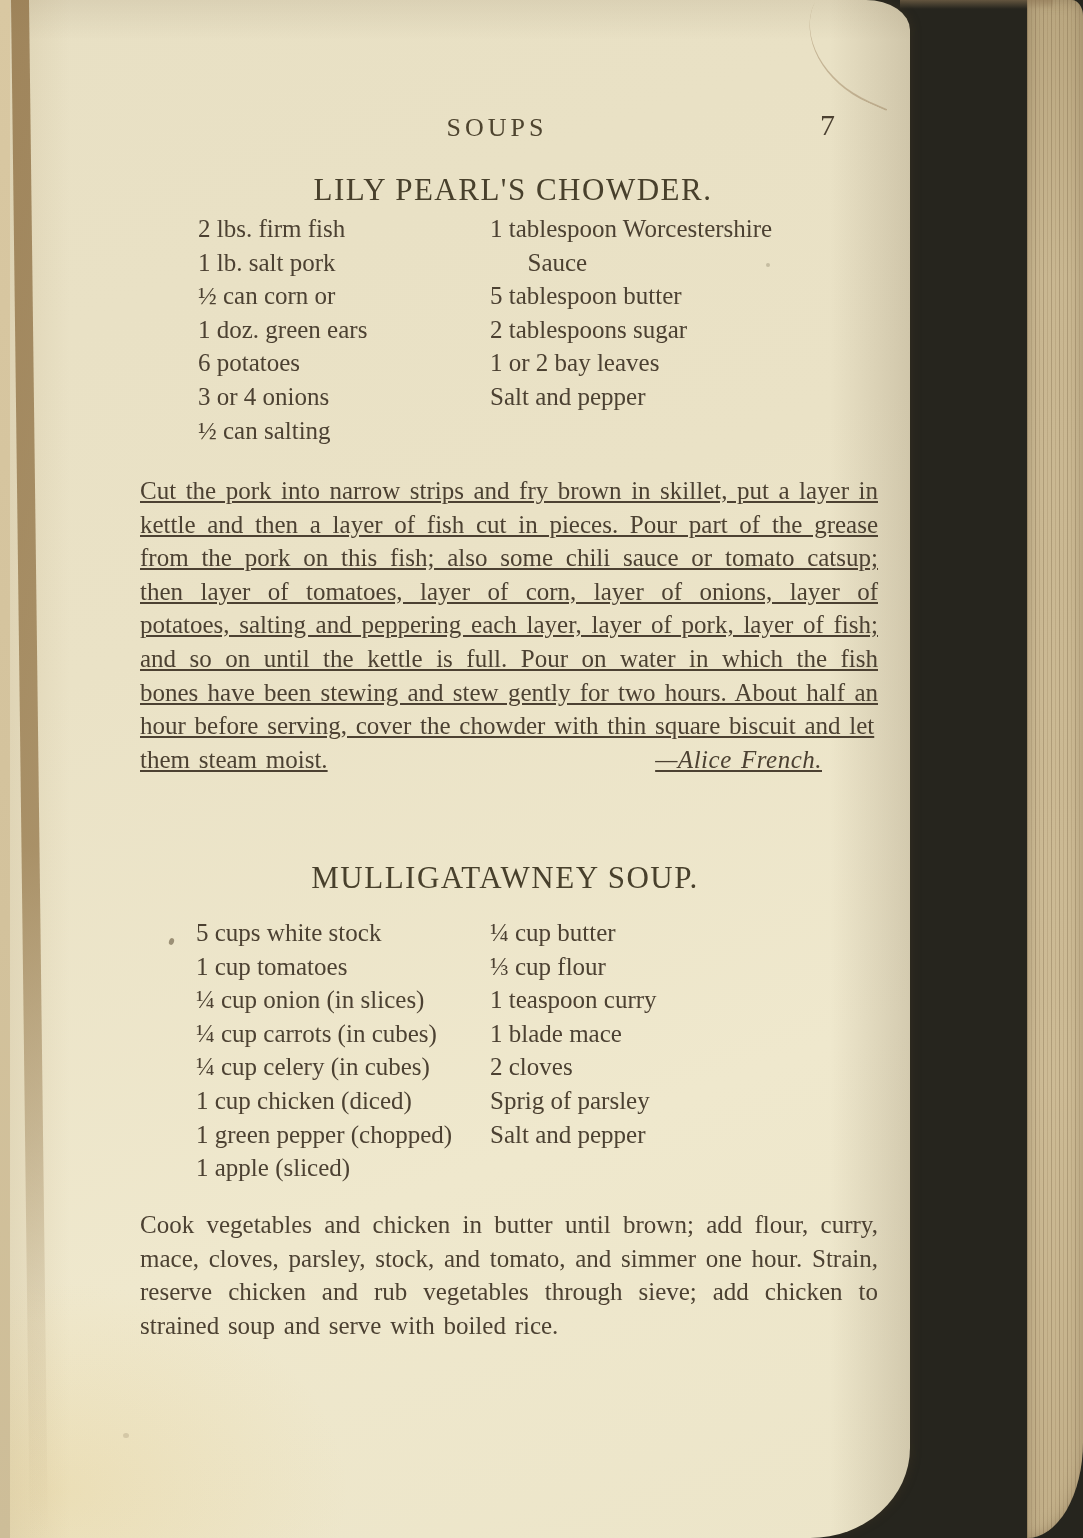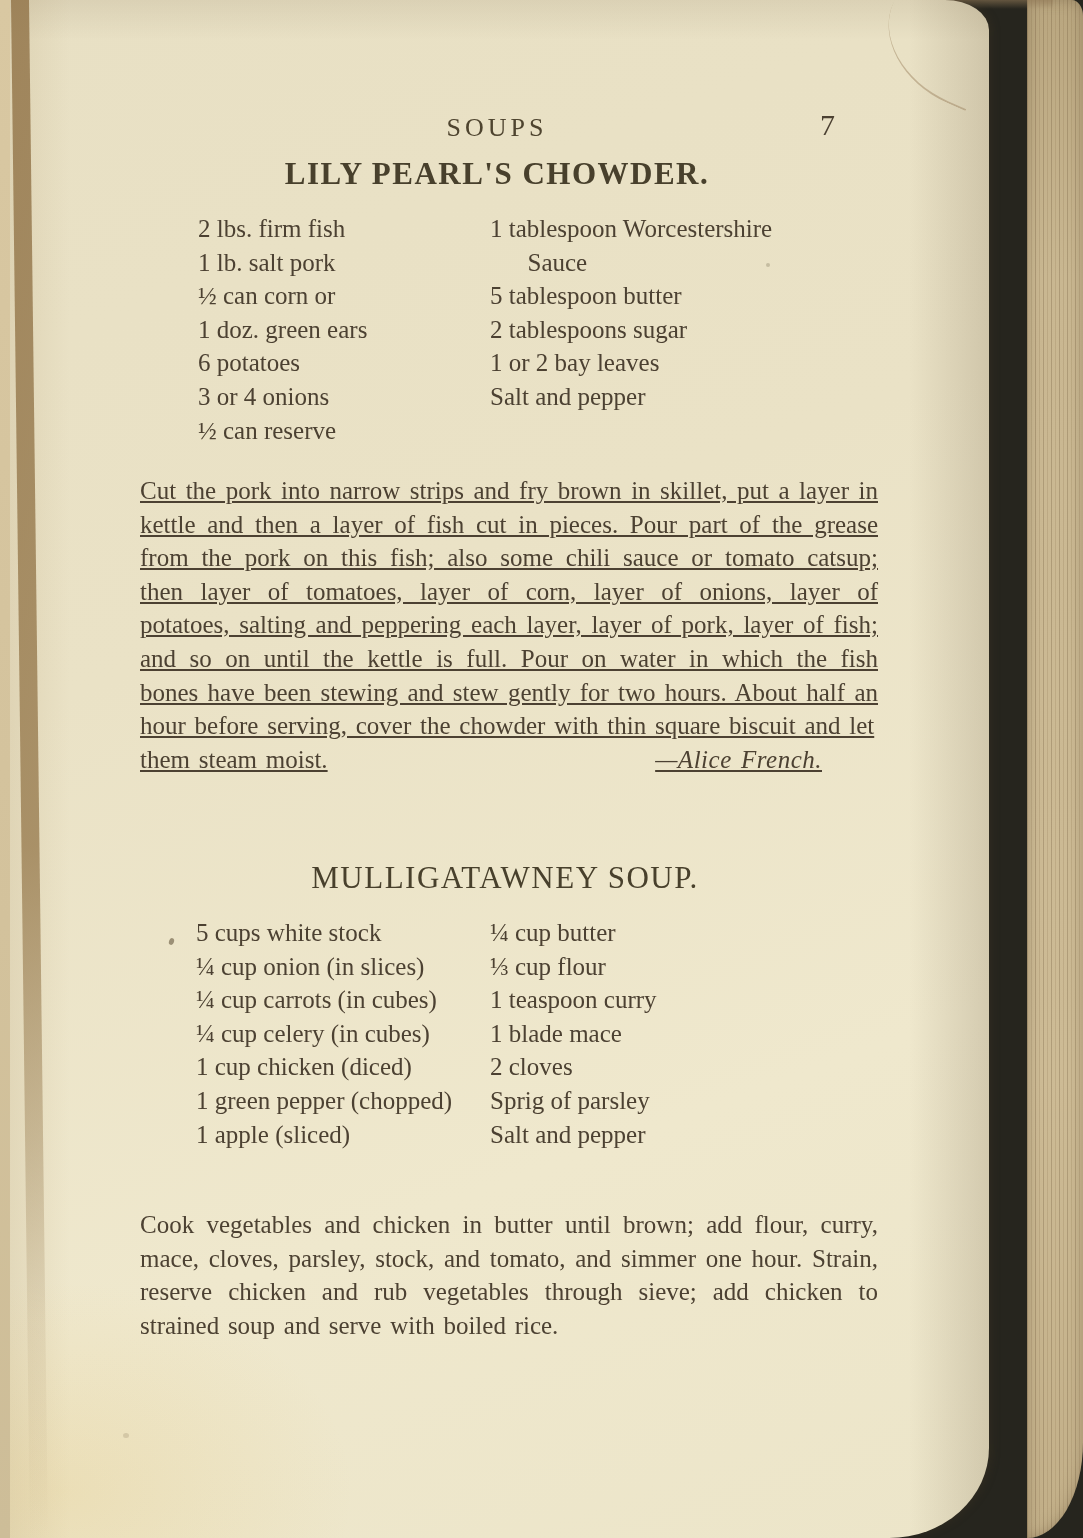--- a/index.html
+++ b/index.html
@@ -22,21 +22,21 @@
     border-bottom-right-radius:70px 120px;
     box-shadow:inset 0 0 14px rgba(90,70,45,.35);
   }
   
   .top-edge{
     position:absolute;top:0;left:900px;right:30px;height:9px;
     background:linear-gradient(180deg,rgba(150,125,90,.55),rgba(150,125,90,0));
   }
   
   .page{
-    position:absolute;top:0;left:0;width:989px;height:1538px;
+    position:absolute;top:0;left:0;width:910px;height:1538px;
     background:
       radial-gradient(ellipse 420px 300px at 6% 97%, rgba(222,186,96,.20), rgba(222,186,96,0) 70%),
       linear-gradient(to right, rgba(170,145,100,.20) 0px, rgba(170,145,100,0) 70px),
       linear-gradient(to left, rgba(115,98,70,.22) 0px, rgba(115,98,70,0) 80px),
       linear-gradient(to bottom, rgba(120,100,70,.12) 0px, rgba(120,100,70,0) 40px),
       linear-gradient(160deg,#e8e0c4 0%,#eae2c6 38%,#efe8cd 72%,#ece5c9 100%);
     border-top-right-radius:44px 30px;
     border-bottom-right-radius:100px 90px;
     box-shadow:3px 0 8px rgba(70,55,35,.30);
   }
@@ -113,30 +113,30 @@
   <div class="top-edge"></div>
 
   <div class="page">
     <div class="gutter-light"></div>
     <div class="gutter-dark"></div>
     <div class="corner-crease"></div>
 
     <div class="running-title ink">SOUPS</div>
     <div class="page-number ink">7</div>
 
-    <h1 class="recipe-title title-1" style="margin:0;font-weight:bold;">LILY PEARL'S CHOWDER.</h1>
+    <h1 class="recipe-title title-1" style="margin:16px;font-weight:normal;">LILY PEARL'S CHOWDER.</h1>
 
     <div class="ing-col ing1-left">
         <div class="ing-line">2 lbs. firm fish</div>
         <div class="ing-line">1 lb. salt pork</div>
         <div class="ing-line">½ can corn or</div>
         <div class="ing-line">1 doz. green ears</div>
         <div class="ing-line">6 potatoes</div>
         <div class="ing-line">3 or 4 onions</div>
-        <div class="ing-line">½ can reserve</div>
+        <div class="ing-line">½ can salting</div>
       </div>
     <div class="ing-col ing1-right">
         <div class="ing-line">1 tablespoon Worcestershire</div>
         <div class="ing-line">      Sauce</div>
         <div class="ing-line">5 tablespoon butter</div>
         <div class="ing-line">2 tablespoons sugar</div>
         <div class="ing-line">1 or 2 bay leaves</div>
         <div class="ing-line">Salt and pepper</div>
       </div>
 
@@ -145,20 +145,21 @@
       <div class="last-line">
         <span>them steam moist.</span>
         <span class="attribution">—Alice French.</span>
       </div>
     </div>
 
     <h1 class="recipe-title title-2" style="margin:0;font-weight:normal;">MULLIGATAWNEY SOUP.</h1>
 
     <div class="ing-col ing2-left">
         <div class="ing-line">5 cups white stock</div>
+        <div class="ing-line">1 cup tomatoes</div>
         <div class="ing-line">¼ cup onion (in slices)</div>
         <div class="ing-line">¼ cup carrots (in cubes)</div>
         <div class="ing-line">¼ cup celery (in cubes)</div>
         <div class="ing-line">1 cup chicken (diced)</div>
         <div class="ing-line">1 green pepper (chopped)</div>
         <div class="ing-line">1 apple (sliced)</div>
       </div>
     <div class="ing-col ing2-right">
         <div class="ing-line">¼ cup butter</div>
         <div class="ing-line">⅓ cup flour</div>

